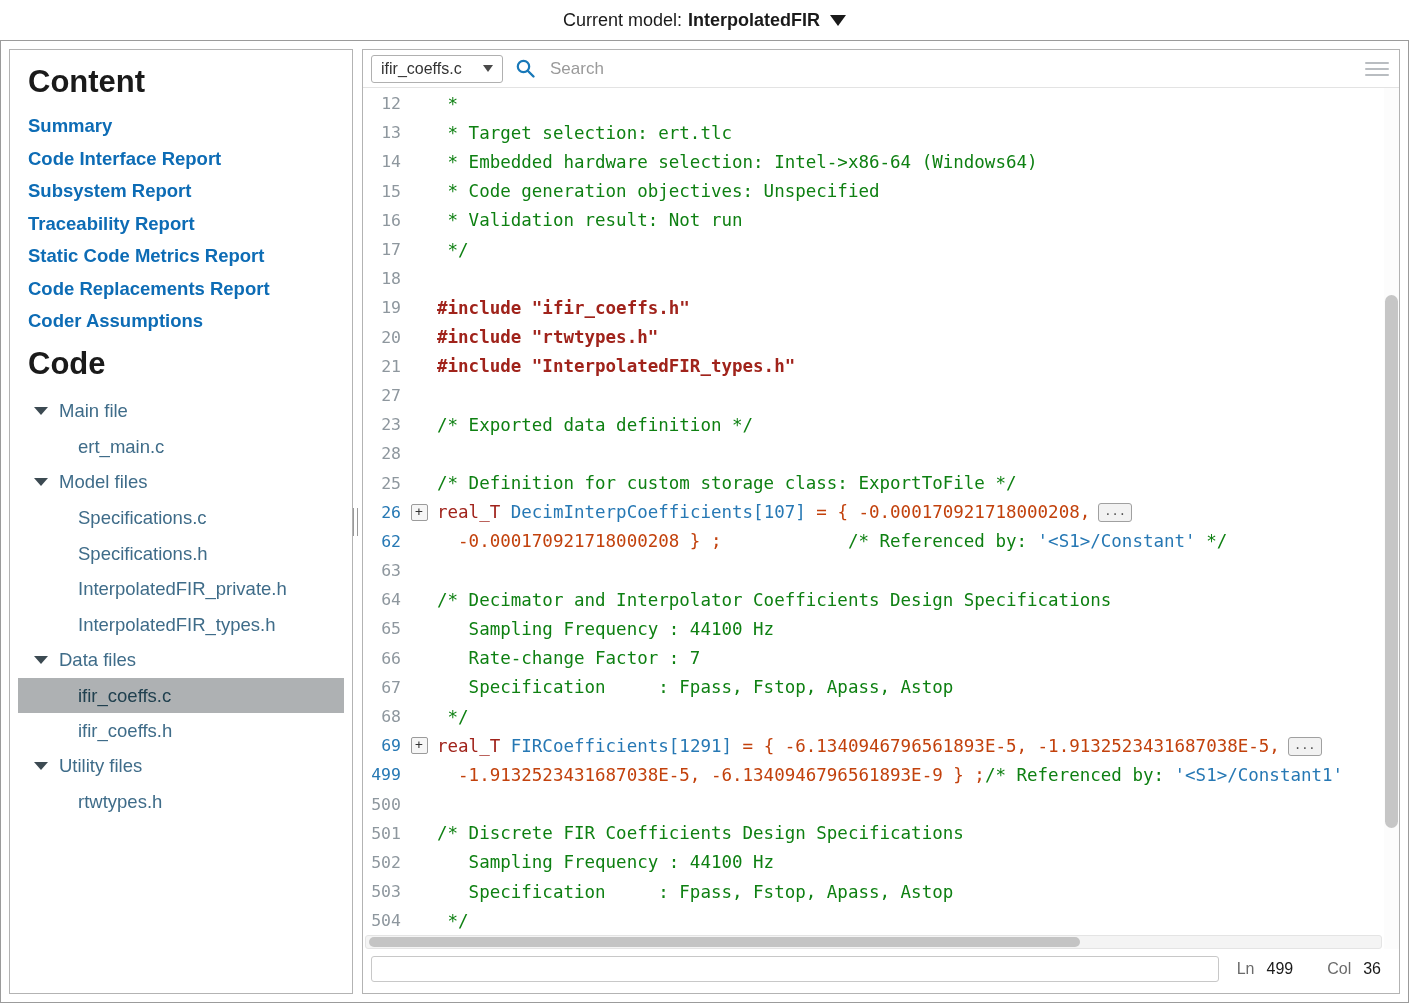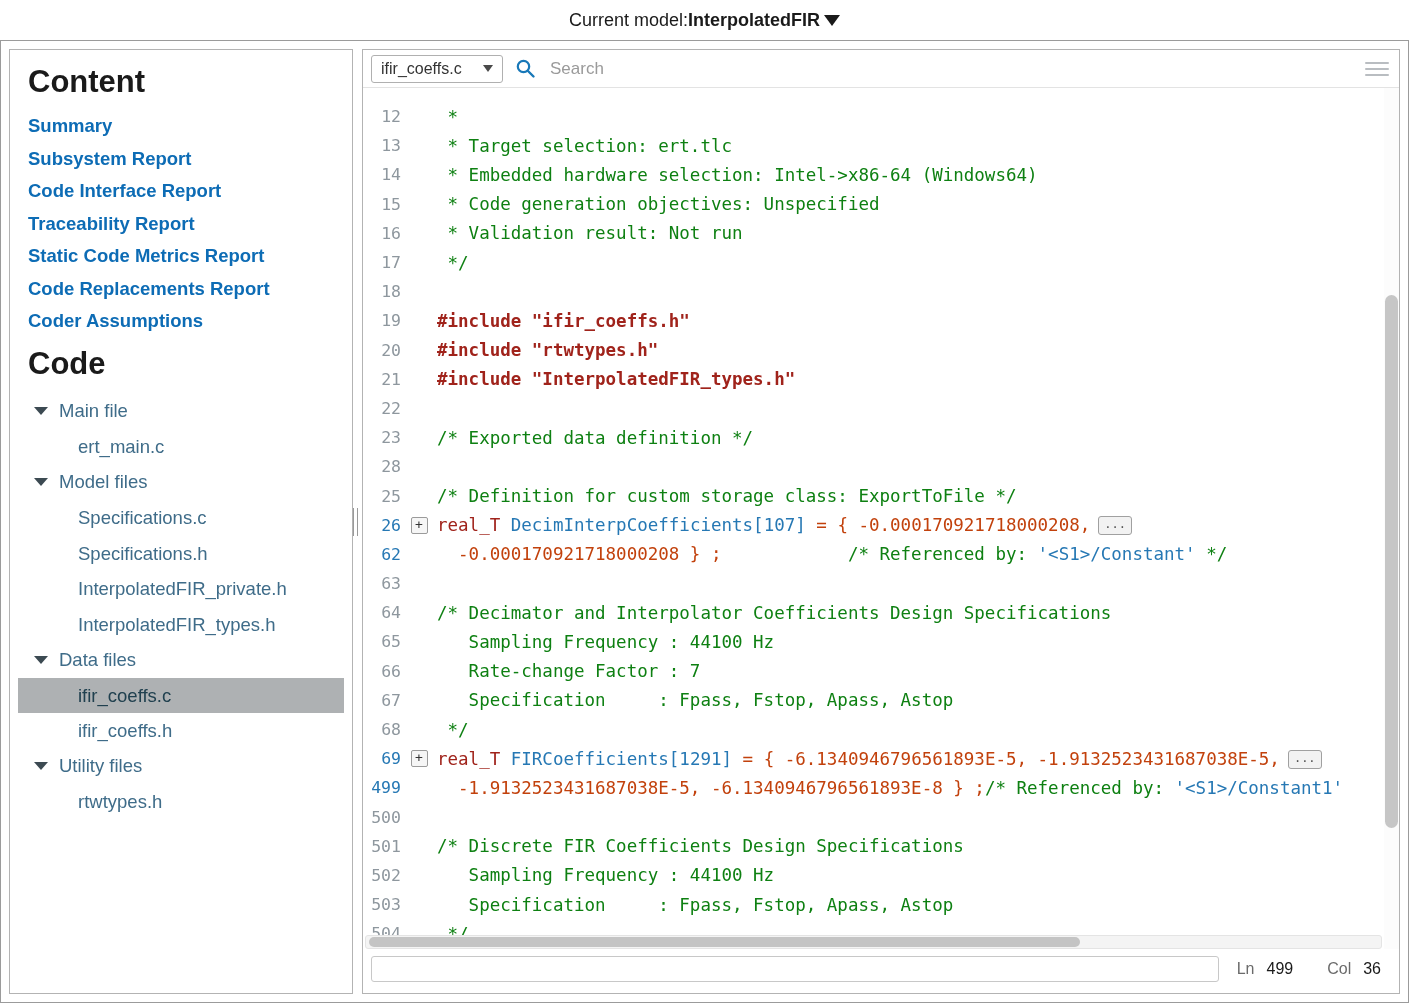--- a/index.html
+++ b/index.html
@@ -2,21 +2,21 @@
 <html><head>
 <meta charset="utf-8">
 <style>
   * { box-sizing: border-box; }
   html, body { margin:0; padding:0; }
   body {
     width: 1409px; height: 1003px; overflow: hidden;
     background:#fff; font-family:"Liberation Sans", sans-serif; color:#1a1a1a;
   }
   
-  .topbar { height:40px; display:flex; align-items:center; justify-content:center; font-size:18px; }
+  .topbar { height:40px; display:flex; align-items:center; justify-content:center; font-size:18px; gap:6px; }
   .topbar b { font-weight:700; }
   .caret-down { display:inline-block; width:0; height:0; border-left:8px solid transparent; border-right:8px solid transparent; border-top:11px solid #1a1a1a; margin-left:4px; }
   
   .window { position:relative; height:calc(100% - 40px); border:1px solid #9b9b9b; display:flex; padding:8px; gap:9px; background:#fff; }
   .splitter { position:absolute; left:352px; top:50%; margin-top:-14px; width:5px; height:28px; border-left:1px solid #9a9a9a; border-right:1px solid #9a9a9a; }
   
   .sidebar { width:344px; flex:0 0 344px; border:1px solid #b3b3b3; overflow:hidden; padding:6px 4px 0 8px; }
   .side-h { font-size:31px; font-weight:700; margin:8px 0 10px 10px; color:#1a1a1a; }
   .side-h.code { margin-bottom:12px; }
   .side-link { display:block; font-size:18.5px; font-weight:700; color:#0d6cb5; line-height:32.5px; margin-left:10px; text-decoration:none; cursor:pointer; }
@@ -30,21 +30,21 @@
   .toolbar { flex:0 0 38px; display:flex; align-items:center; gap:12px; padding:0 10px 0 8px; border-bottom:1px solid #e3e3e3; }
   .file-select { width:132px; height:28px; border:1px solid #b0b0b0; border-radius:3px; background:#fff; display:flex; align-items:center; justify-content:space-between; padding:0 9px; font-size:16px; color:#333; cursor:pointer; }
   .mini-caret { width:0; height:0; border-left:5px solid transparent; border-right:5px solid transparent; border-top:7px solid #4a4a4a; }
   .search-icon { display:flex; align-items:center; }
   .search-input { flex:1 1 auto; border:none; outline:none; font-size:17px; color:#333; font-family:"Liberation Sans", sans-serif; background:transparent; }
   .search-input::placeholder { color:#9a9a9a; }
   .menu-icon { width:24px; display:flex; flex-direction:column; gap:4px; margin-left:auto; cursor:pointer; padding:4px 0; }
   .menu-icon i { display:block; height:2px; background:#b9bdc1; border-radius:1px; }
   
   .code-wrap { flex:1 1 auto; position:relative; overflow:hidden; background:#fff; }
-  .code-lines { position:absolute; top:14px; left:0; right:16px; font-family:"DejaVu Sans Mono", monospace; font-size:17.5px; }
+  .code-lines { position:absolute; top:1px; left:0; right:16px; font-family:"DejaVu Sans Mono", monospace; font-size:17.5px; }
   .code-line { display:flex; height:29.2px; align-items:center; }
   .ln-num { flex:0 0 38px; text-align:right; color:#8e979e; font-size:16.5px; font-family:"DejaVu Sans Mono", monospace; }
   .ln-num.link { color:#2678b4; cursor:pointer; }
   .ln-exp { flex:0 0 36px; display:flex; align-items:center; justify-content:center; }
   .expander { width:17px; height:17px; border:1px solid #9b9b9b; background:#f6f6f6; border-radius:2px; font-size:13px; line-height:14px; text-align:center; color:#333; cursor:pointer; }
   .code-text { white-space:pre; }
   .seg-c { color:#0e8012; }
   .seg-p { color:#a0231b; font-weight:700; }
   .seg-k { color:#a0231b; }
   .seg-l { color:#2678b4; cursor:pointer; }
@@ -68,22 +68,22 @@
   <span>Current model:</span>
   <b>InterpolatedFIR</b>
   <span class="caret-down"></span>
 </div>
 
 <div class="window">
   <aside class="sidebar">
     <div class="side-h">Content</div>
     <nav>
         <a class="side-link">Summary</a>
+        <a class="side-link">Code Interface Report</a>
         <a class="side-link">Subsystem Report</a>
-        <a class="side-link">Code Interface Report</a>
         <a class="side-link">Traceability Report</a>
         <a class="side-link">Static Code Metrics Report</a>
         <a class="side-link">Code Replacements Report</a>
         <a class="side-link">Coder Assumptions</a>
       </nav>
     <div class="side-h code">Code</div>
     <div class="tree">
         <div class="tree-group">
           <span class="tri"></span>
           <span>Main file</span>
@@ -179,21 +179,21 @@
             <span class="ln-num">20</span>
             <span class="ln-exp"></span>
             <span class="code-text"><span class="seg-p">#include "rtwtypes.h"</span></span>
           </div>
           <div class="code-line">
             <span class="ln-num">21</span>
             <span class="ln-exp"></span>
             <span class="code-text"><span class="seg-p">#include "InterpolatedFIR_types.h"</span></span>
           </div>
           <div class="code-line">
-            <span class="ln-num">22</span>
+            <span class="ln-num">27</span>
             <span class="ln-exp"></span>
             <span class="code-text"></span>
           </div>
           <div class="code-line">
             <span class="ln-num">23</span>
             <span class="ln-exp"></span>
             <span class="code-text"><span class="seg-c">/* Exported data definition */</span></span>
           </div>
           <div class="code-line">
             <span class="ln-num">28</span>
@@ -250,21 +250,21 @@
           <div class="code-line">
             <span class="ln-num link">69</span>
             <span class="ln-exp">
               <span class="expander">+</span>
             </span>
             <span class="code-text"><span class="seg-k">real_T </span><span class="seg-l">FIRCoefficients[1291]</span><span class="seg-t"> = { -6.1340946796561893E-5, -1.9132523431687038E-5,</span><span class="ellipsis-btn">...</span></span>
           </div>
           <div class="code-line">
             <span class="ln-num link">499</span>
             <span class="ln-exp"></span>
-            <span class="code-text"><span class="seg-t">  -1.9132523431687038E-5, -6.1340946796561893E-8 } ;</span><span class="seg-c">/* Referenced by: </span><span class="seg-l">'&lt;S1&gt;/Constant1'</span></span>
+            <span class="code-text"><span class="seg-t">  -1.9132523431687038E-5, -6.1340946796561893E-9 } ;</span><span class="seg-c">/* Referenced by: </span><span class="seg-l">'&lt;S1&gt;/Constant1'</span></span>
           </div>
           <div class="code-line">
             <span class="ln-num">500</span>
             <span class="ln-exp"></span>
             <span class="code-text"></span>
           </div>
           <div class="code-line">
             <span class="ln-num">501</span>
             <span class="ln-exp"></span>
             <span class="code-text"><span class="seg-c">/* Discrete FIR Coefficients Design Specifications</span></span>

